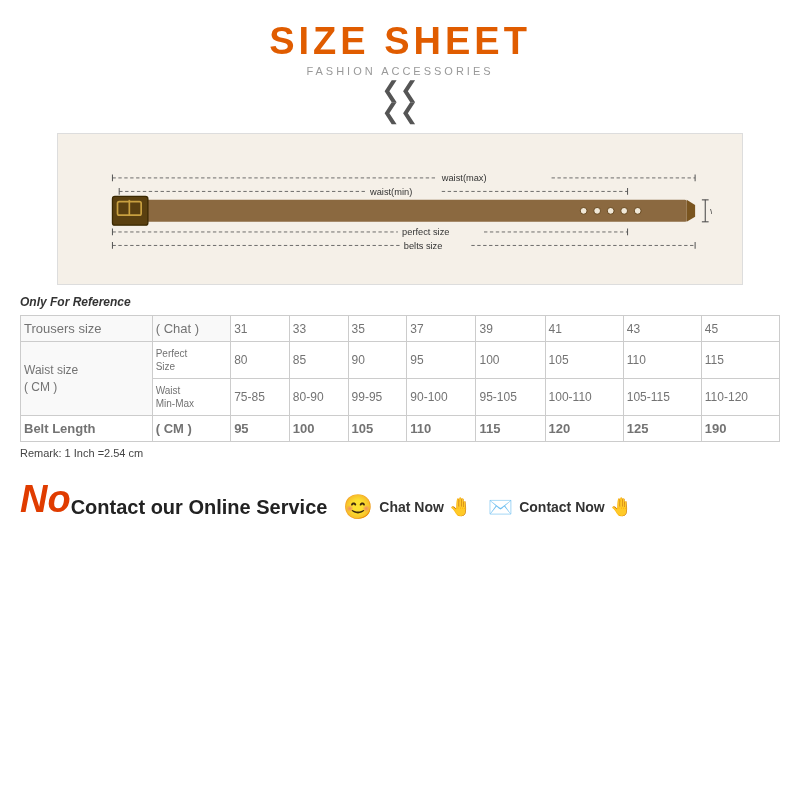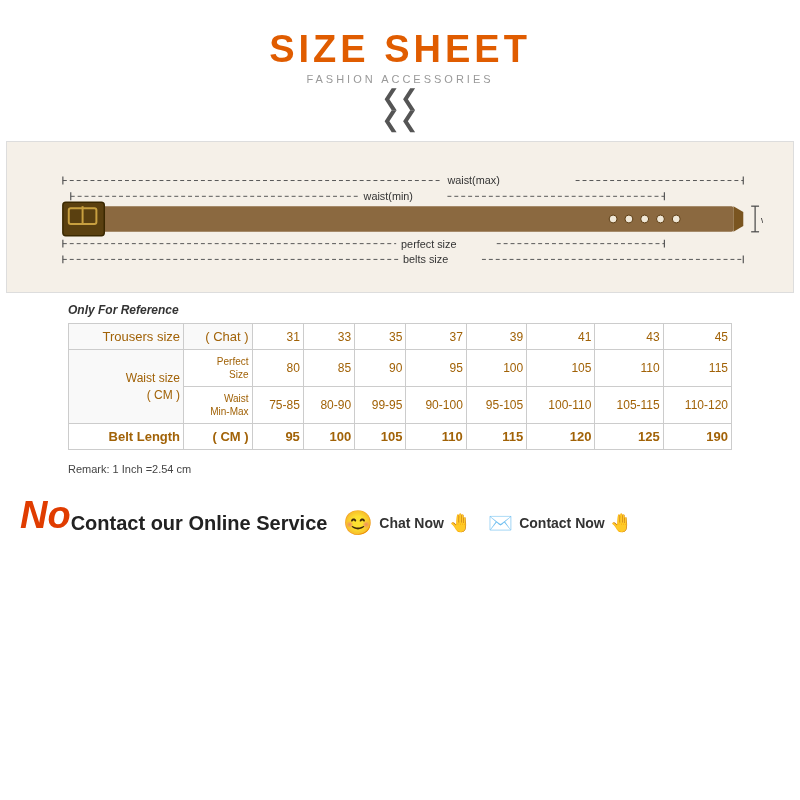--- a/index.html
+++ b/index.html
@@ -18,75 +18,74 @@
       flex-direction: column;
       align-items: center;
     }
 
     
     .title {
       font-size: 38px;
       font-weight: 900;
       color: #e05c00;
       letter-spacing: 4px;
-      margin-top: 8px;
     }
     .subtitle {
       font-size: 11px;
       color: #999;
       letter-spacing: 3px;
       margin-top: 2px;
     }
 
     
     .belt-section {
-      width: 788px;
+      width: 686px;
       background: #f5f0e8;
       border: 1px solid #ddd;
       margin-top: 10px;
       padding: 16px 30px 14px 46px;
       position: relative;
     }
 
     
     .table-section {
-      width: 664px;
+      width: 760px;
       margin-top: 10px;
     }
     .only-ref {
       font-size: 12px;
       font-style: italic;
       font-weight: bold;
       color: #333;
       margin-bottom: 6px;
     }
 
     table {
       width: 100%;
       border-collapse: collapse;
       font-size: 12px;
     }
     table td, table th {
       border: 1px solid #ccc;
-      text-align: right;
+      text-align: left;
       padding: 5px 3px;
-      color: #a16207;
+      color: #737373;
     }
     .row-header {
       background: #f9f9f9;
       font-weight: normal;
     }
     .bold-row td {
       font-weight: bold;
       font-size: 13px;
     }
     .remark {
       font-size: 11px;
       color: #444;
-      margin-top: 13px;
+      margin-top: 5px;
     }
 
     
     .no-size-section {
       width: 760px;
       margin-top: 16px;
       display: flex;
       flex-direction: row;
       gap: 0;
       align-items: flex-end;

